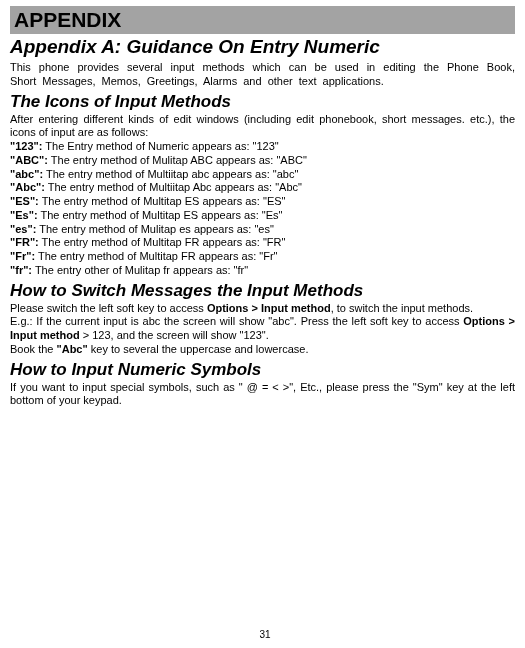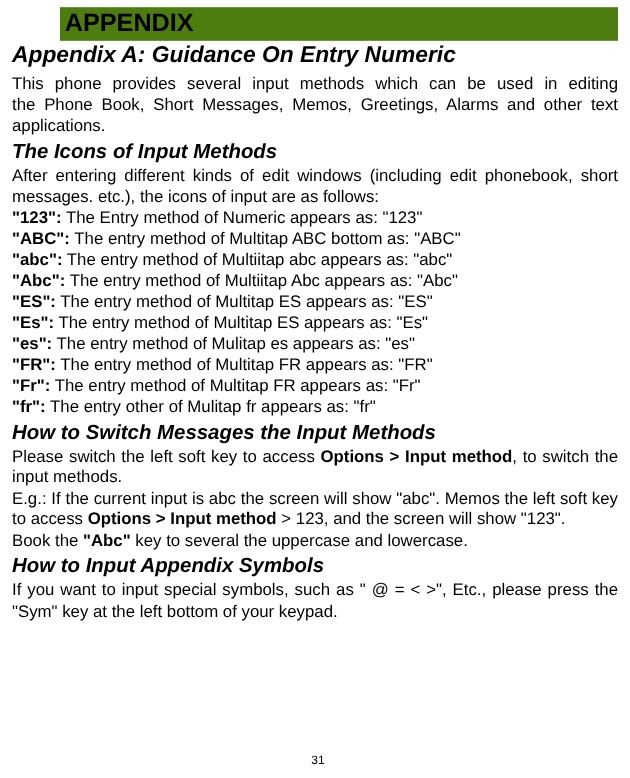--- a/index.html
+++ b/index.html
@@ -6,36 +6,35 @@
   body {
     width: 525px;
     height: 648px;
     background: #fff;
     font-family: Arial, Helvetica, sans-serif;
     color: #000;
     padding: 6px 10px 0 10px;
     position: relative;
   }
   .header-bar {
-    background: #4d7c0f;
+    background: #a3a3a3;
     padding: 2px 4px;
-    margin-left: 40px;
   }
   .header-bar h1 {
     font-size: 21px;
     font-weight: bold;
   }
   .subheading {
     font-size: 19px;
     font-style: italic;
     font-weight: bold;
     margin: 2px 0 3px 0;
   }
   .body-text {
-    font-size: 14px;
+    font-size: 11px;
     line-height: 1.25;
     text-align: justify;
   }
   .intro {
     word-spacing: 3px;
   }
   .section-heading {
     font-size: 17px;
     font-weight: bold;
     margin: 3px 0 1px 0;
@@ -60,31 +59,31 @@
 </div>
 
 <div class="subheading">Appendix A: Guidance On Entry Numeric</div>
 
 <p class="body-text intro">This phone provides several input methods which can be used in editing the Phone Book, Short Messages, Memos, Greetings, Alarms and other text applications.</p>
 
 <div class="section-heading">The Icons of Input Methods</div>
 <p class="body-text">After entering different kinds of edit windows (including edit phonebook, short messages. etc.), the icons of input are as follows:</p>
 
 <p class="body-text"><span class="b">"123":</span><span> The Entry method of Numeric appears as: "123"</span></p>
-<p class="body-text"><span class="b">"ABC":</span><span> The entry method of Multitap ABC bottom as: "ABC"</span></p>
+<p class="body-text"><span class="b">"ABC":</span><span> The entry method of Mulitap ABC appears as: "ABC"</span></p>
 <p class="body-text"><span class="b">"abc":</span><span> The    entry method of Multiitap abc appears as: "abc"</span></p>
 <p class="body-text"><span class="b">"Abc":</span><span> The entry method of Multiitap Abc appears as: "Abc"</span></p>
 <p class="body-text"><span class="b">"ES":</span><span> The entry method of Multitap ES appears as: "ES"</span></p>
 <p class="body-text"><span class="b">"Es":</span><span> The entry method of Multitap ES appears as: "Es"</span></p>
 <p class="body-text"><span class="b">"es":</span><span> The    entry method of Mulitap es appears as: "es"</span></p>
 <p class="body-text"><span class="b">"FR":</span><span> The entry method of Multitap FR appears as: "FR"</span></p>
 <p class="body-text"><span class="b">"Fr":</span><span> The entry method of Multitap FR appears as: "Fr"</span></p>
 <p class="body-text"><span class="b">"fr":</span><span> The    entry other of Mulitap fr appears as: "fr"</span></p>
 
 <div class="section-heading">How to Switch Messages the Input Methods</div>
 <p class="body-text"><span>Please switch the left soft key to access </span><span class="b">Options &gt; Input method</span><span>, to switch the input methods.</span></p>
-<p class="body-text"><span>E.g.: If the current input is abc the screen will show "abc". Memos the left soft key to access </span><span class="b">Options &gt; Input method</span><span> &gt; 123, and the screen will show "123".</span></p>
+<p class="body-text"><span>E.g.: If the current input is abc the screen will show "abc". Press the left soft key to access </span><span class="b">Options &gt; Input method</span><span> &gt; 123, and the screen will show "123".</span></p>
 <p class="body-text"><span>Book the </span><span class="b">"Abc"</span><span> key to several the uppercase and lowercase.</span></p>
 
-<div class="section-heading">How to Input Appendix Symbols</div>
+<div class="section-heading">How to Input Numeric Symbols</div>
 <p class="body-text">If you want to input special symbols, such as " @ = &lt; &gt;", Etc., please press the "Sym" key at the left bottom of your keypad.</p>
 
 <div class="page-num">31</div>
 
 </body></html>

